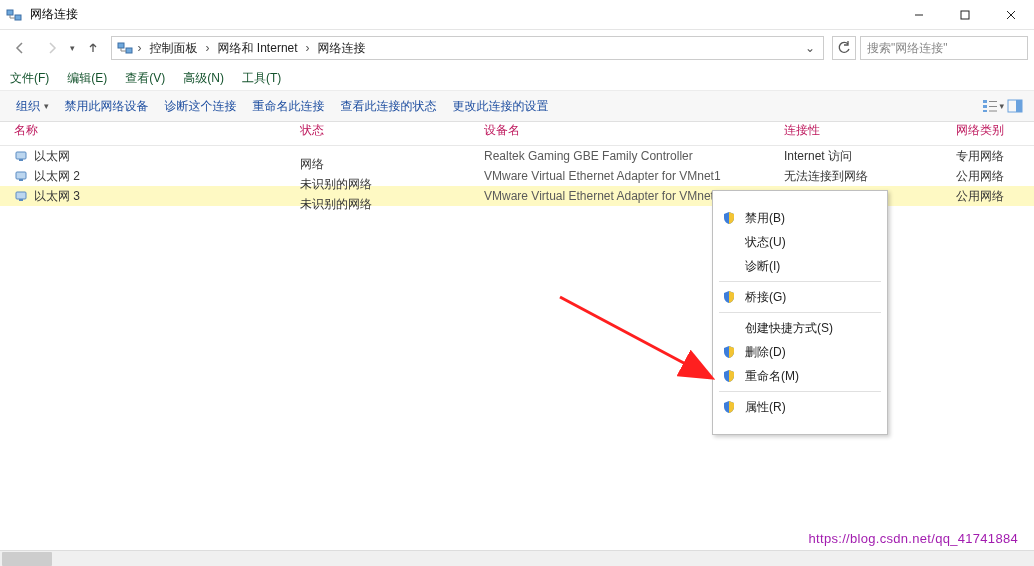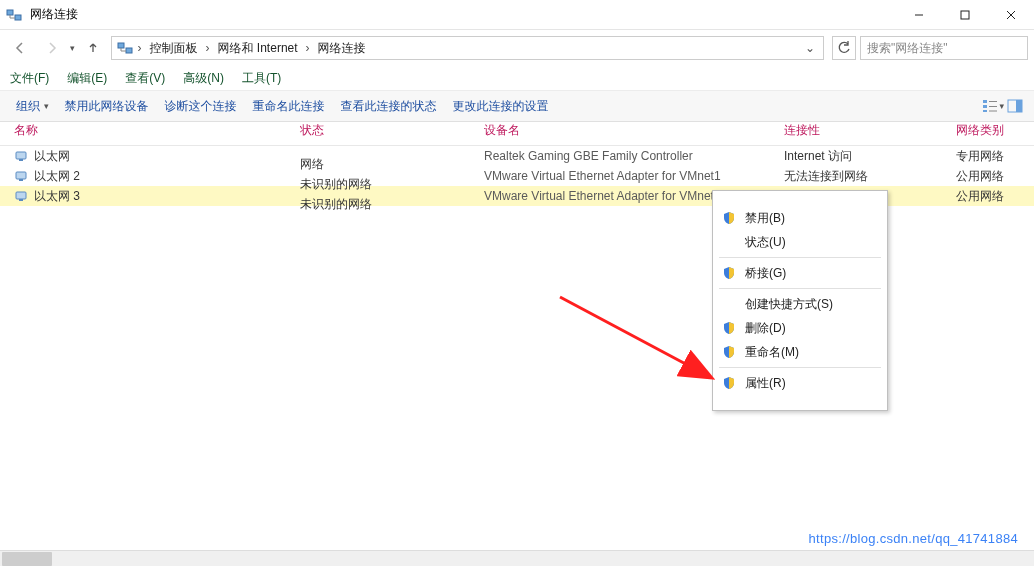--- a/index.html
+++ b/index.html
@@ -64,21 +64,21 @@
     .mi .spacer-ico { width:16px; height:16px; }
 
     
     .arrow-svg { position:absolute; left:555px; top:292px; pointer-events:none; }
 
     
     .hscroll { position:absolute; bottom:0; left:0; right:0; height:16px; background:#f0f0f0; border-top:1px solid #ddd; display:flex; }
     .hscroll .thumb { width:50px; height:14px; background:#cdcdcd; margin:1px 0 0 2px; border-radius:1px; }
 
     
-    .watermark { position:absolute; right:16px; bottom:20px; color:#3b82f6; font-size:13px; letter-spacing:0.3px; }
+    .watermark { position:absolute; right:16px; bottom:20px; color:#a21caf; font-size:13px; letter-spacing:0.3px; }
 
     .drop-chev { font-size:9px; color:#555; }
 
     
     .nc-svg { display:block;}
   </style>
 </head>
 <body>
 
 <div class="titlebar">
@@ -257,20 +257,24 @@
           <path d="M7 1 L12 3 V7 C12 10 9.5 12.5 7 13 C4.5 12.5 2 10 2 7 V3 Z" fill="#3d7edb"></path>
           <path d="M7 1 L12 3 V7 C12 10 9.5 12.5 7 13 Z" fill="#f3c433"></path>
         </svg>
       </span>
     <span class="label-slot">禁用(B)</span>
   </div>
   <div class="mi bold">
     <span class="spacer-ico"></span>
       <span class="label-slot">状态(U)</span>
   </div>
+  <div class="mi">
+    <span class="spacer-ico"></span>
+      <span class="label-slot">诊断(I)</span>
+  </div>
   <div class="sep"></div>
   <div class="mi">
     <span class="shield">
         <svg width="14" height="14" viewBox="0 0 14 14">
           <path d="M7 1 L12 3 V7 C12 10 9.5 12.5 7 13 C4.5 12.5 2 10 2 7 V3 Z" fill="#3d7edb"></path>
           <path d="M7 1 L12 3 V7 C12 10 9.5 12.5 7 13 Z" fill="#f3c433"></path>
         </svg>
       </span>
     <span class="label-slot">桥接(G)</span>
   </div>

